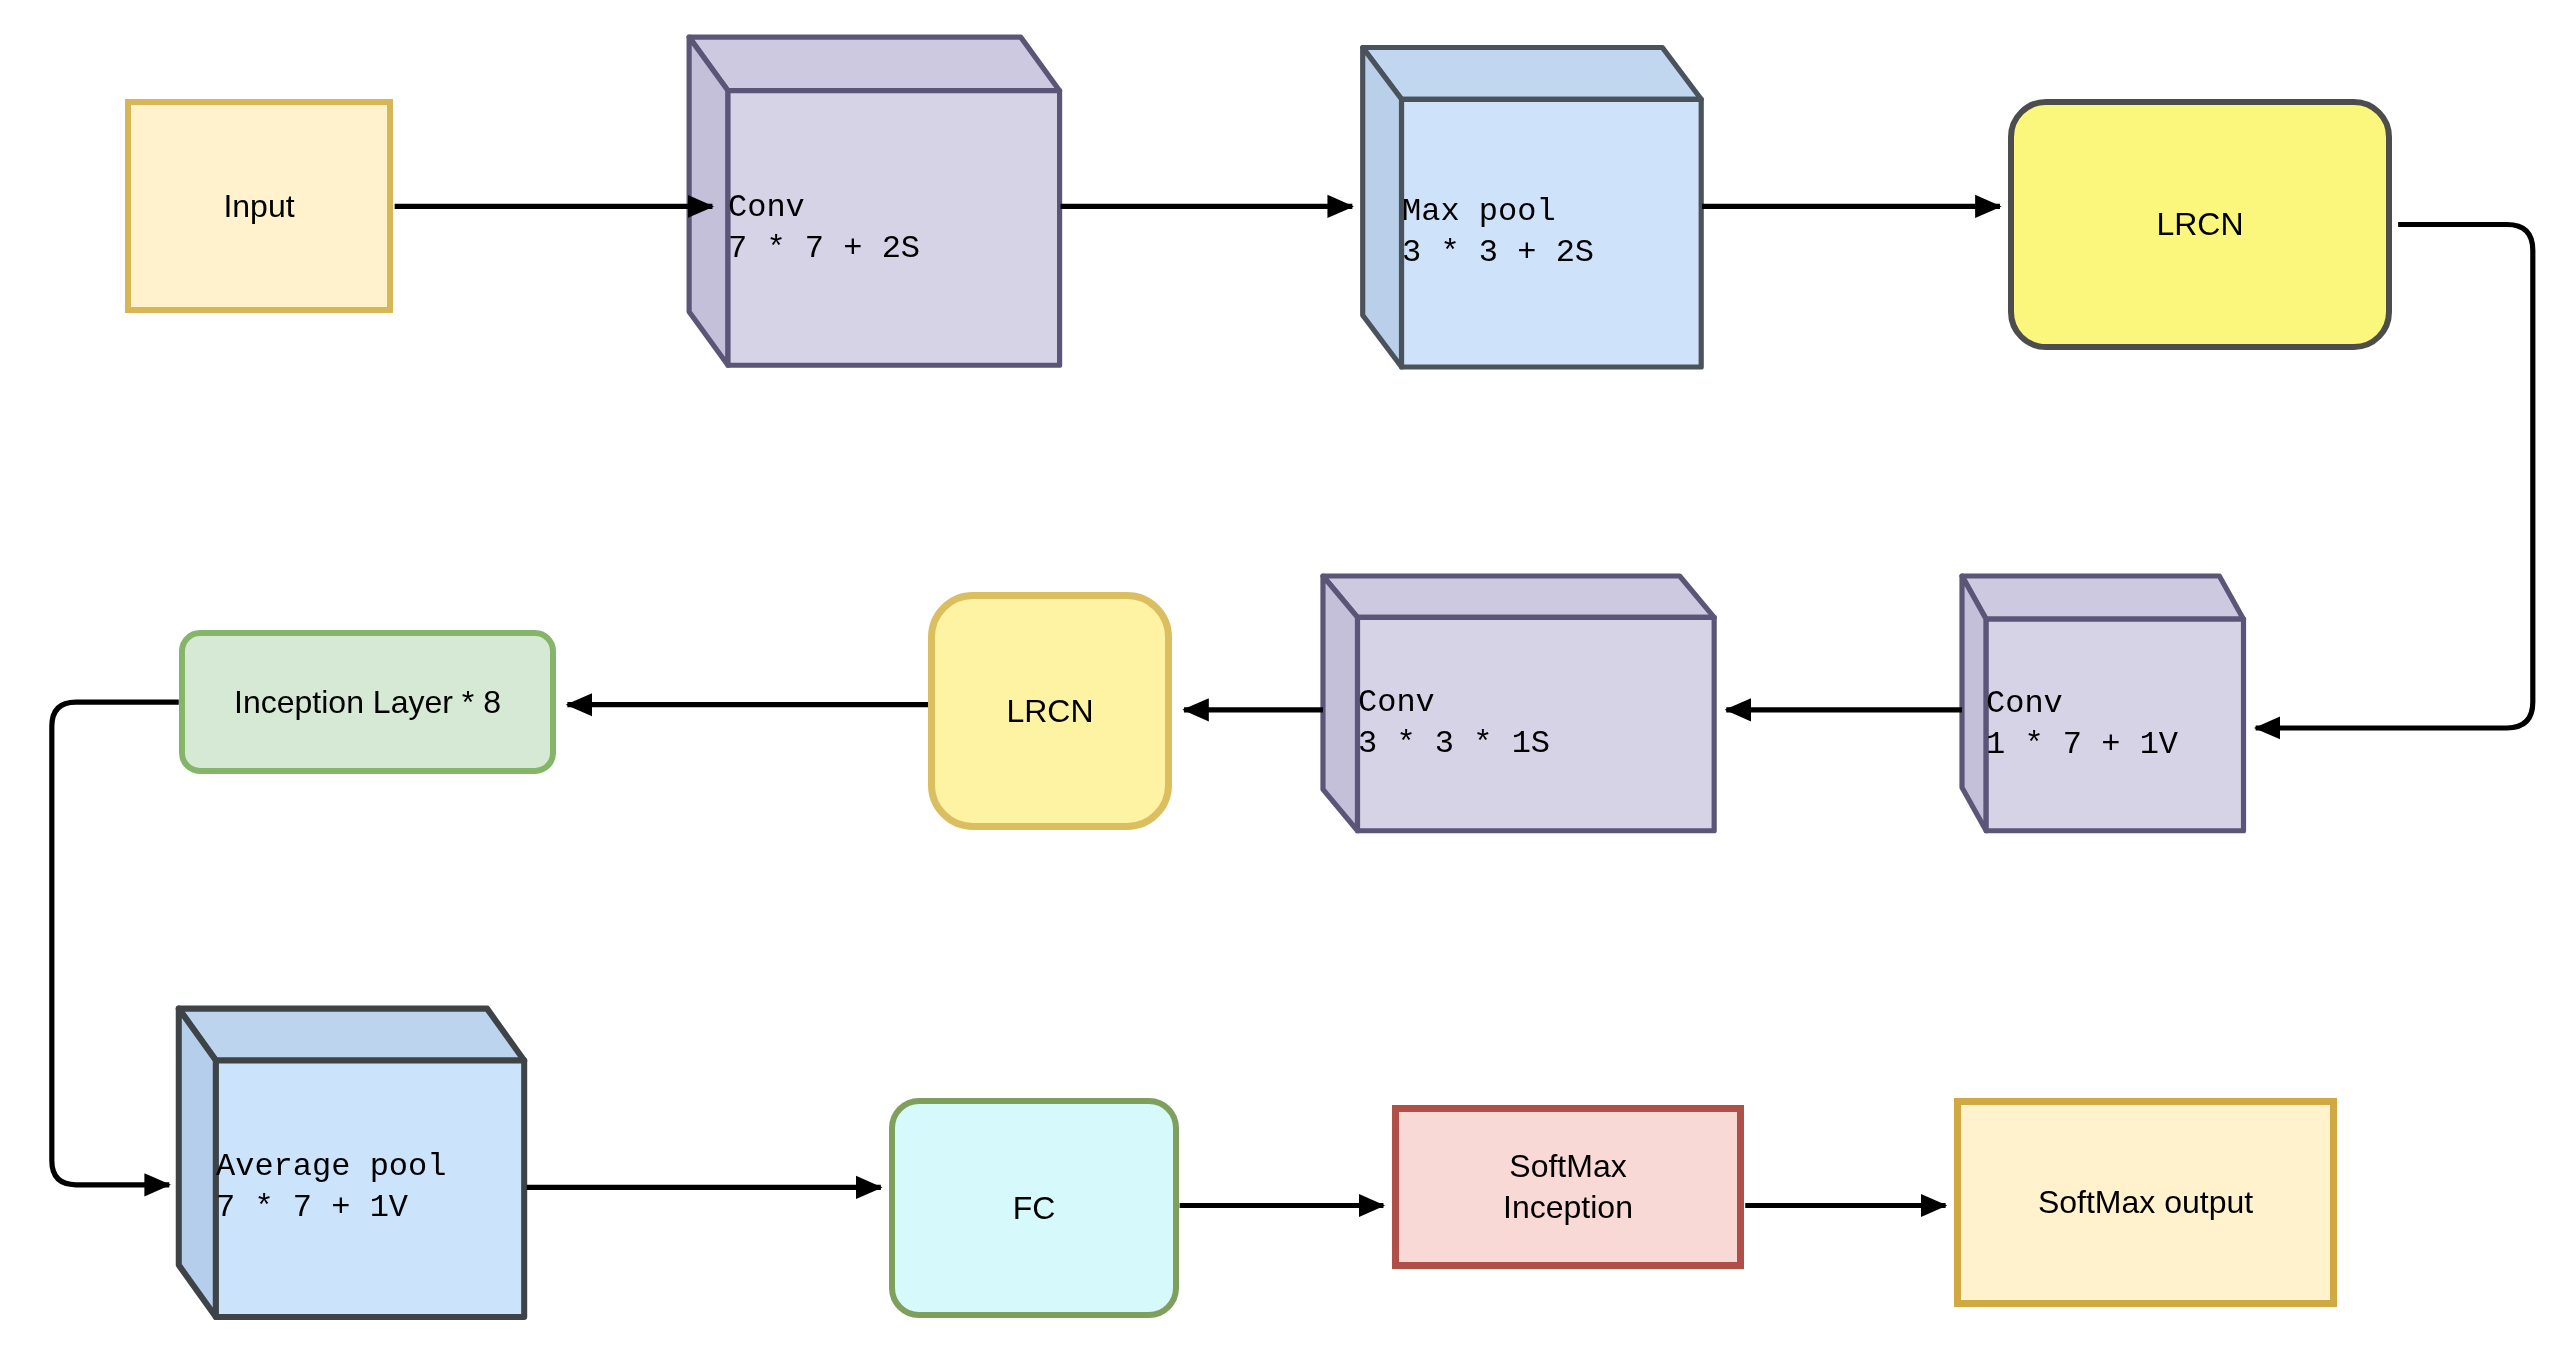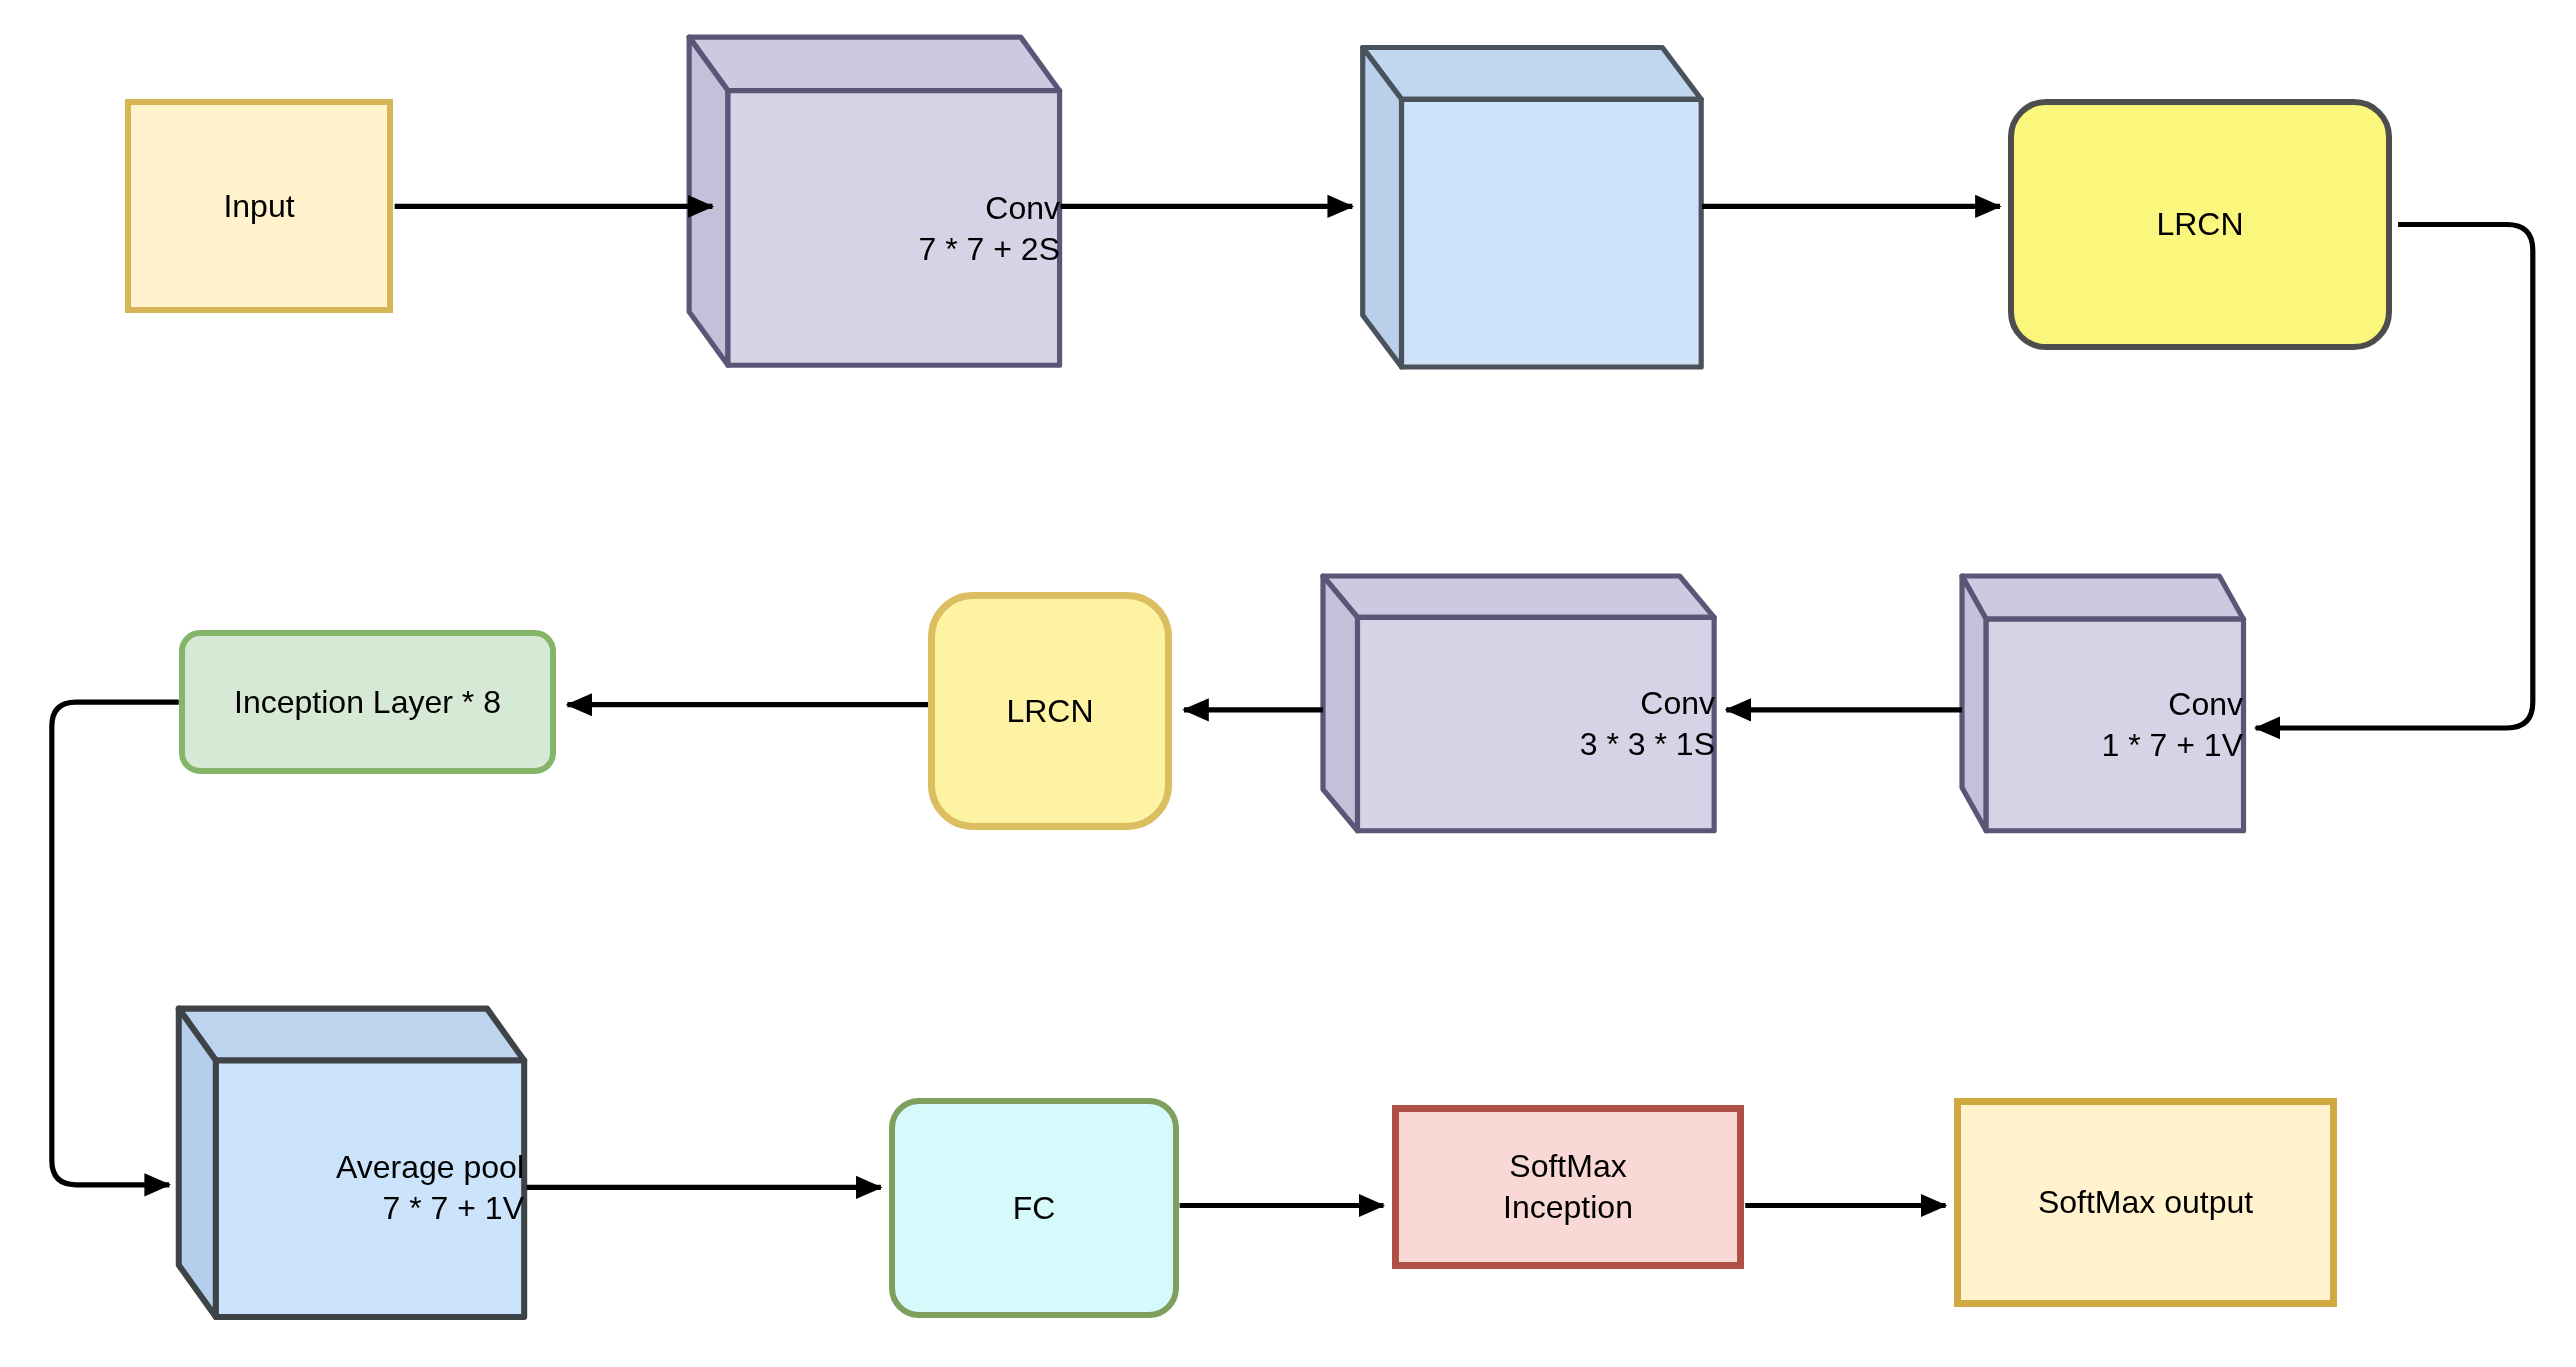--- a/index.html
+++ b/index.html
@@ -33,22 +33,22 @@
   .node-inception{left:179px;top:630px;width:377px;height:144px;border-radius:21px;
         background:var(--inception_fill);border:6px solid var(--inception_stroke);}
   .node-fc{left:889px;top:1098px;width:290px;height:220px;border-radius:30px;
         background:var(--fc_fill);border:6px solid var(--fc_stroke);}
   .node-smact{left:1392px;top:1105px;width:352px;height:164px;
         background:var(--softmax_act_fill);border:7.8px solid var(--softmax_act_stroke);}
   .node-smout{left:1954px;top:1098px;width:383px;height:209px;
         background:var(--softmax_out_fill);border:7.8px solid var(--softmax_out_stroke);}
 
   
-  .cube-label{position:absolute;display:flex;flex-direction:column;align-items:flex-end;
-        justify-content:center;text-align:center;pointer-events:none;}
+  .cube-label{position:absolute;display:flex;flex-direction:column;align-items:flex-start;
+        justify-content:center;text-align:center;pointer-events:none;font-family:Liberation Mono, monospace;}
   .lab-conv7{left:728px;top:91px;width:332px;height:275px;}
   .lab-maxpool{left:1402px;top:99px;width:300px;height:268px;}
   .lab-conv1x1{left:1986px;top:619px;width:257px;height:212px;}
   .lab-conv3x3{left:1358px;top:617px;width:357px;height:213px;}
   .lab-avgpool{left:216px;top:1060px;width:308px;height:256px;}
 
   .t{font-size:32px;line-height:1.28;white-space:nowrap;}
 </style>
 </head>
 <body>
@@ -132,20 +132,24 @@
 
   <div class="node node-smout">
     <span class="t">SoftMax output</span>
   </div>
 
   <div class="cube-label lab-conv7">
     <span class="t">Conv</span>
     <span class="t">7 * 7 + 2S</span>
   </div>
 
+  <div class="cube-label lab-maxpool">
+    <span class="t">Max pool</span>
+    <span class="t">3 * 3 + 2S</span>
+  </div>
 
   <div class="cube-label lab-conv1x1">
     <span class="t">Conv</span>
     <span class="t">1 * 7 + 1V</span>
   </div>
 
   <div class="cube-label lab-conv3x3">
     <span class="t">Conv</span>
     <span class="t">3 * 3 * 1S</span>
   </div>

